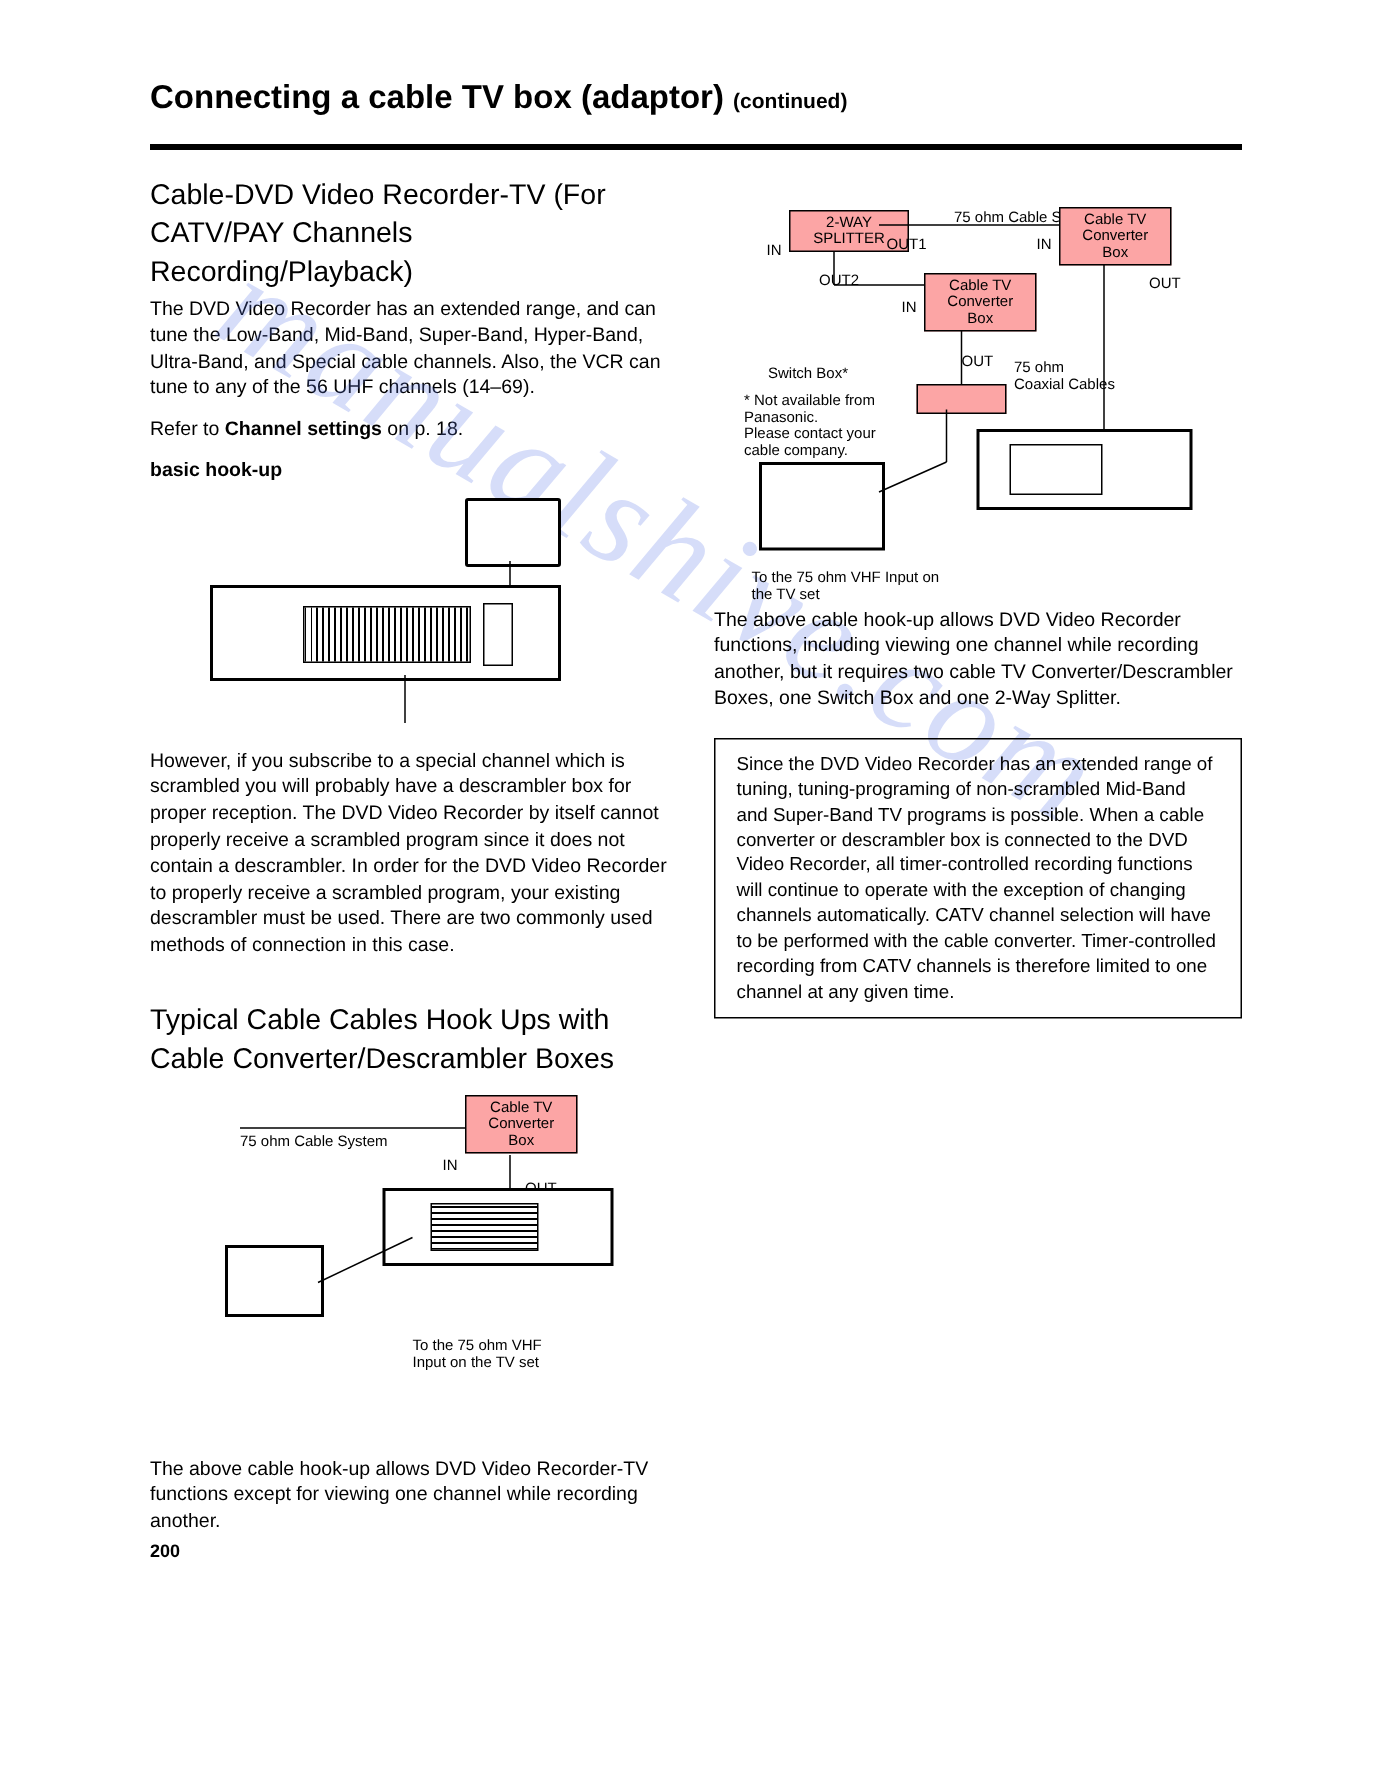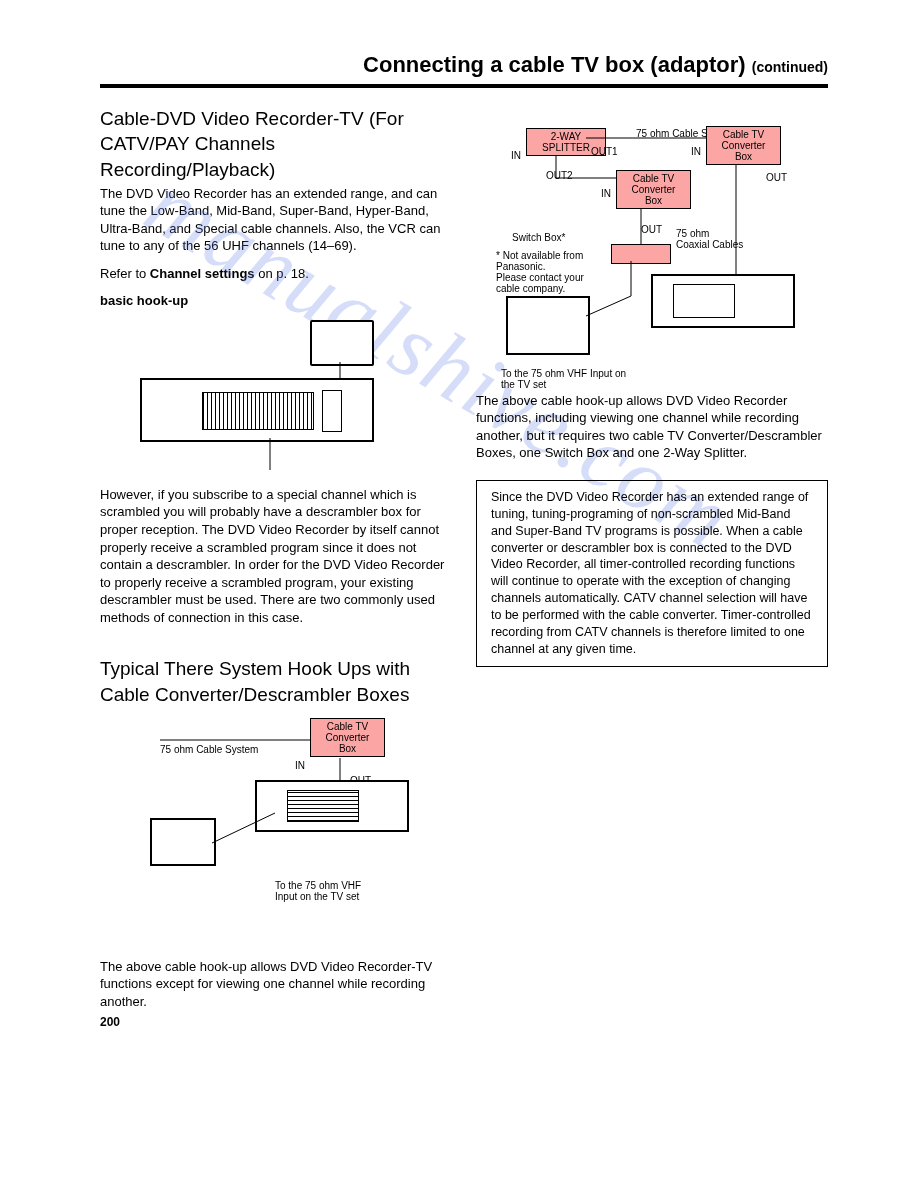--- a/index.html
+++ b/index.html
@@ -10,22 +10,21 @@
     background: #fff;
     margin: 0;
     padding: 50px 90px 40px 100px;
     width: 918px;
     box-sizing: border-box;
     position: relative;
   }
   .page-title {
     font-size: 22px;
     font-weight: bold;
-    margin: 0 0 4px 0;
-    text-align: right;
+    margin: 0 0 16px 0;
   }
   .page-title .cont {
     font-size: 14px;
     font-weight: bold;
   }
   .hr-thick {
     border: none;
     border-top: 4px solid #000;
     margin: 2px 0 18px 0;
   }
@@ -156,21 +155,21 @@
         <div style="position:absolute; left:60px; top:12px; width:110px; height:36px; border:1px solid #000; background:repeating-linear-gradient(90deg,#000,#000 1px,#fff 1px,#fff 4px);"></div>
       </div>
       <svg class="wire" width="300" height="160">
         <line x1="240" y1="42" x2="240" y2="58" stroke="#000" stroke-width="1"></line>
         <line x1="170" y1="118" x2="170" y2="150" stroke="#000" stroke-width="1"></line>
       </svg>
     </div>
 
     <p>However, if you subscribe to a special channel which is scrambled you will probably have a descrambler box for proper reception. The DVD Video Recorder by itself cannot properly receive a scrambled program since it does not contain a descrambler. In order for the DVD Video Recorder to properly receive a scrambled program, your existing descrambler must be used. There are two commonly used methods of connection in this case.</p>
 
-    <p class="section-head" style="margin-top:30px;">Typical There System Hook Ups with Cable Converter/Descrambler Boxes</p>
+    <p class="section-head" style="margin-top:30px;">Typical Cable Cables Hook Ups with Cable Converter/Descrambler Boxes</p>
 
     <div class="diagram typical">
       <span class="slabel" style="left:60px; top:14px;">75 ohm Cable System</span>
       <div class="sbox" style="left:210px; top:0; width:55px; white-space:pre;">Cable TV
 Converter
 Box</div>
       <span class="slabel" style="left:195px; top:30px;">IN</span>
       <span class="slabel" style="left:250px; top:45px;">OUT</span>
 
       <div class="device" style="left:155px; top:62px; width:150px; height:48px;">

